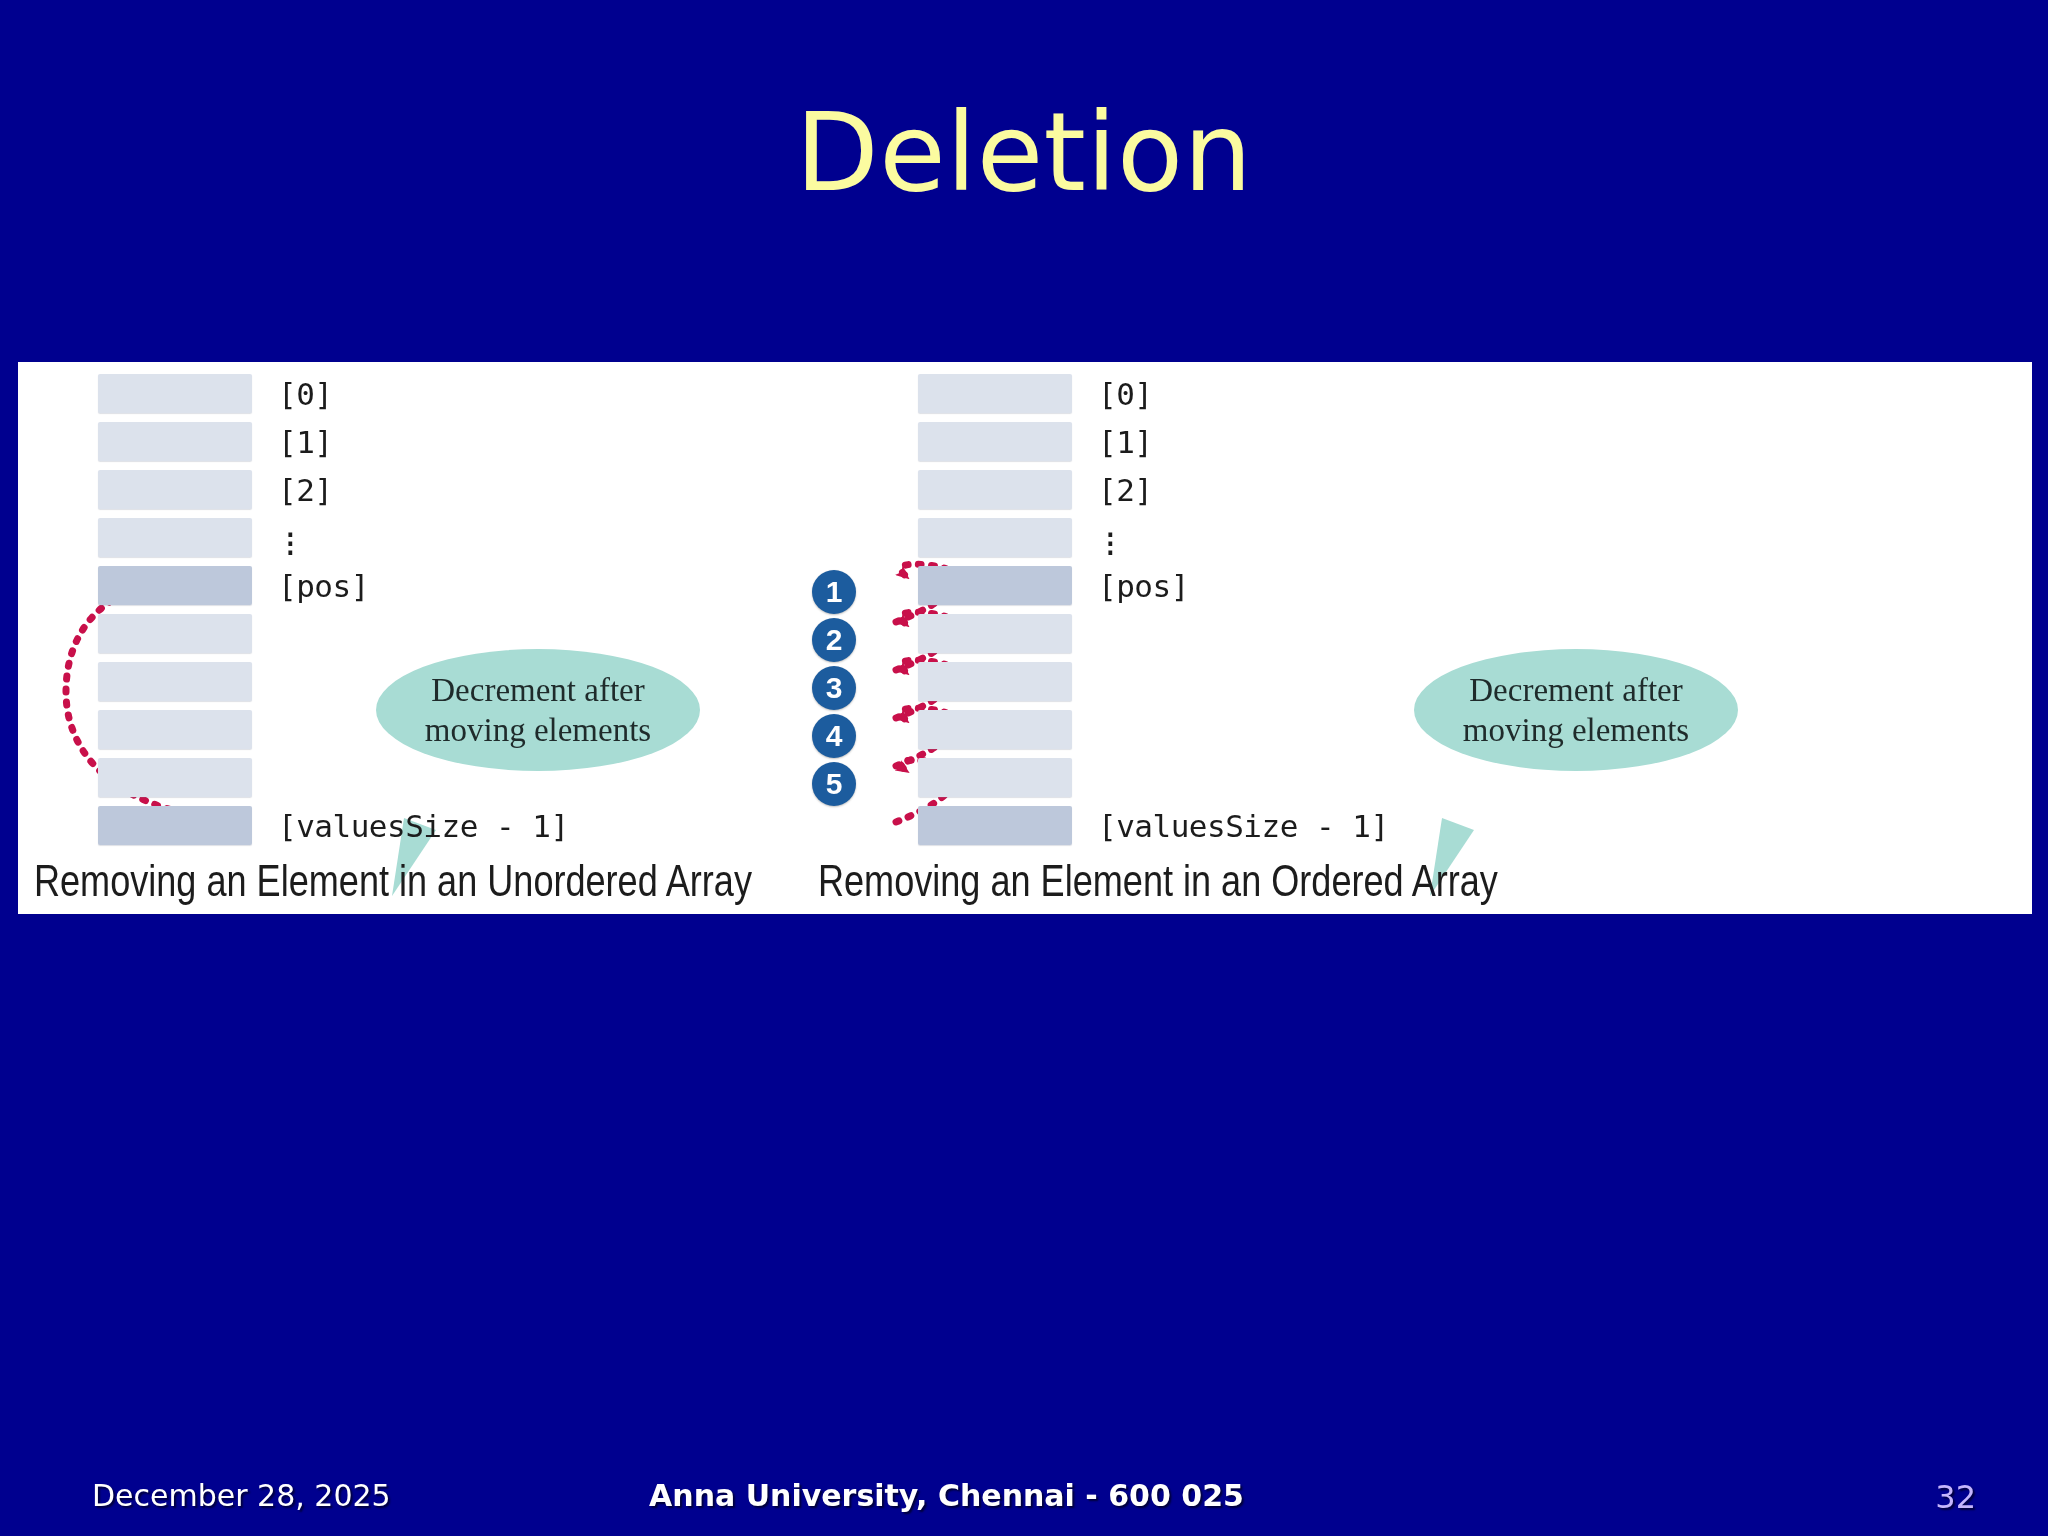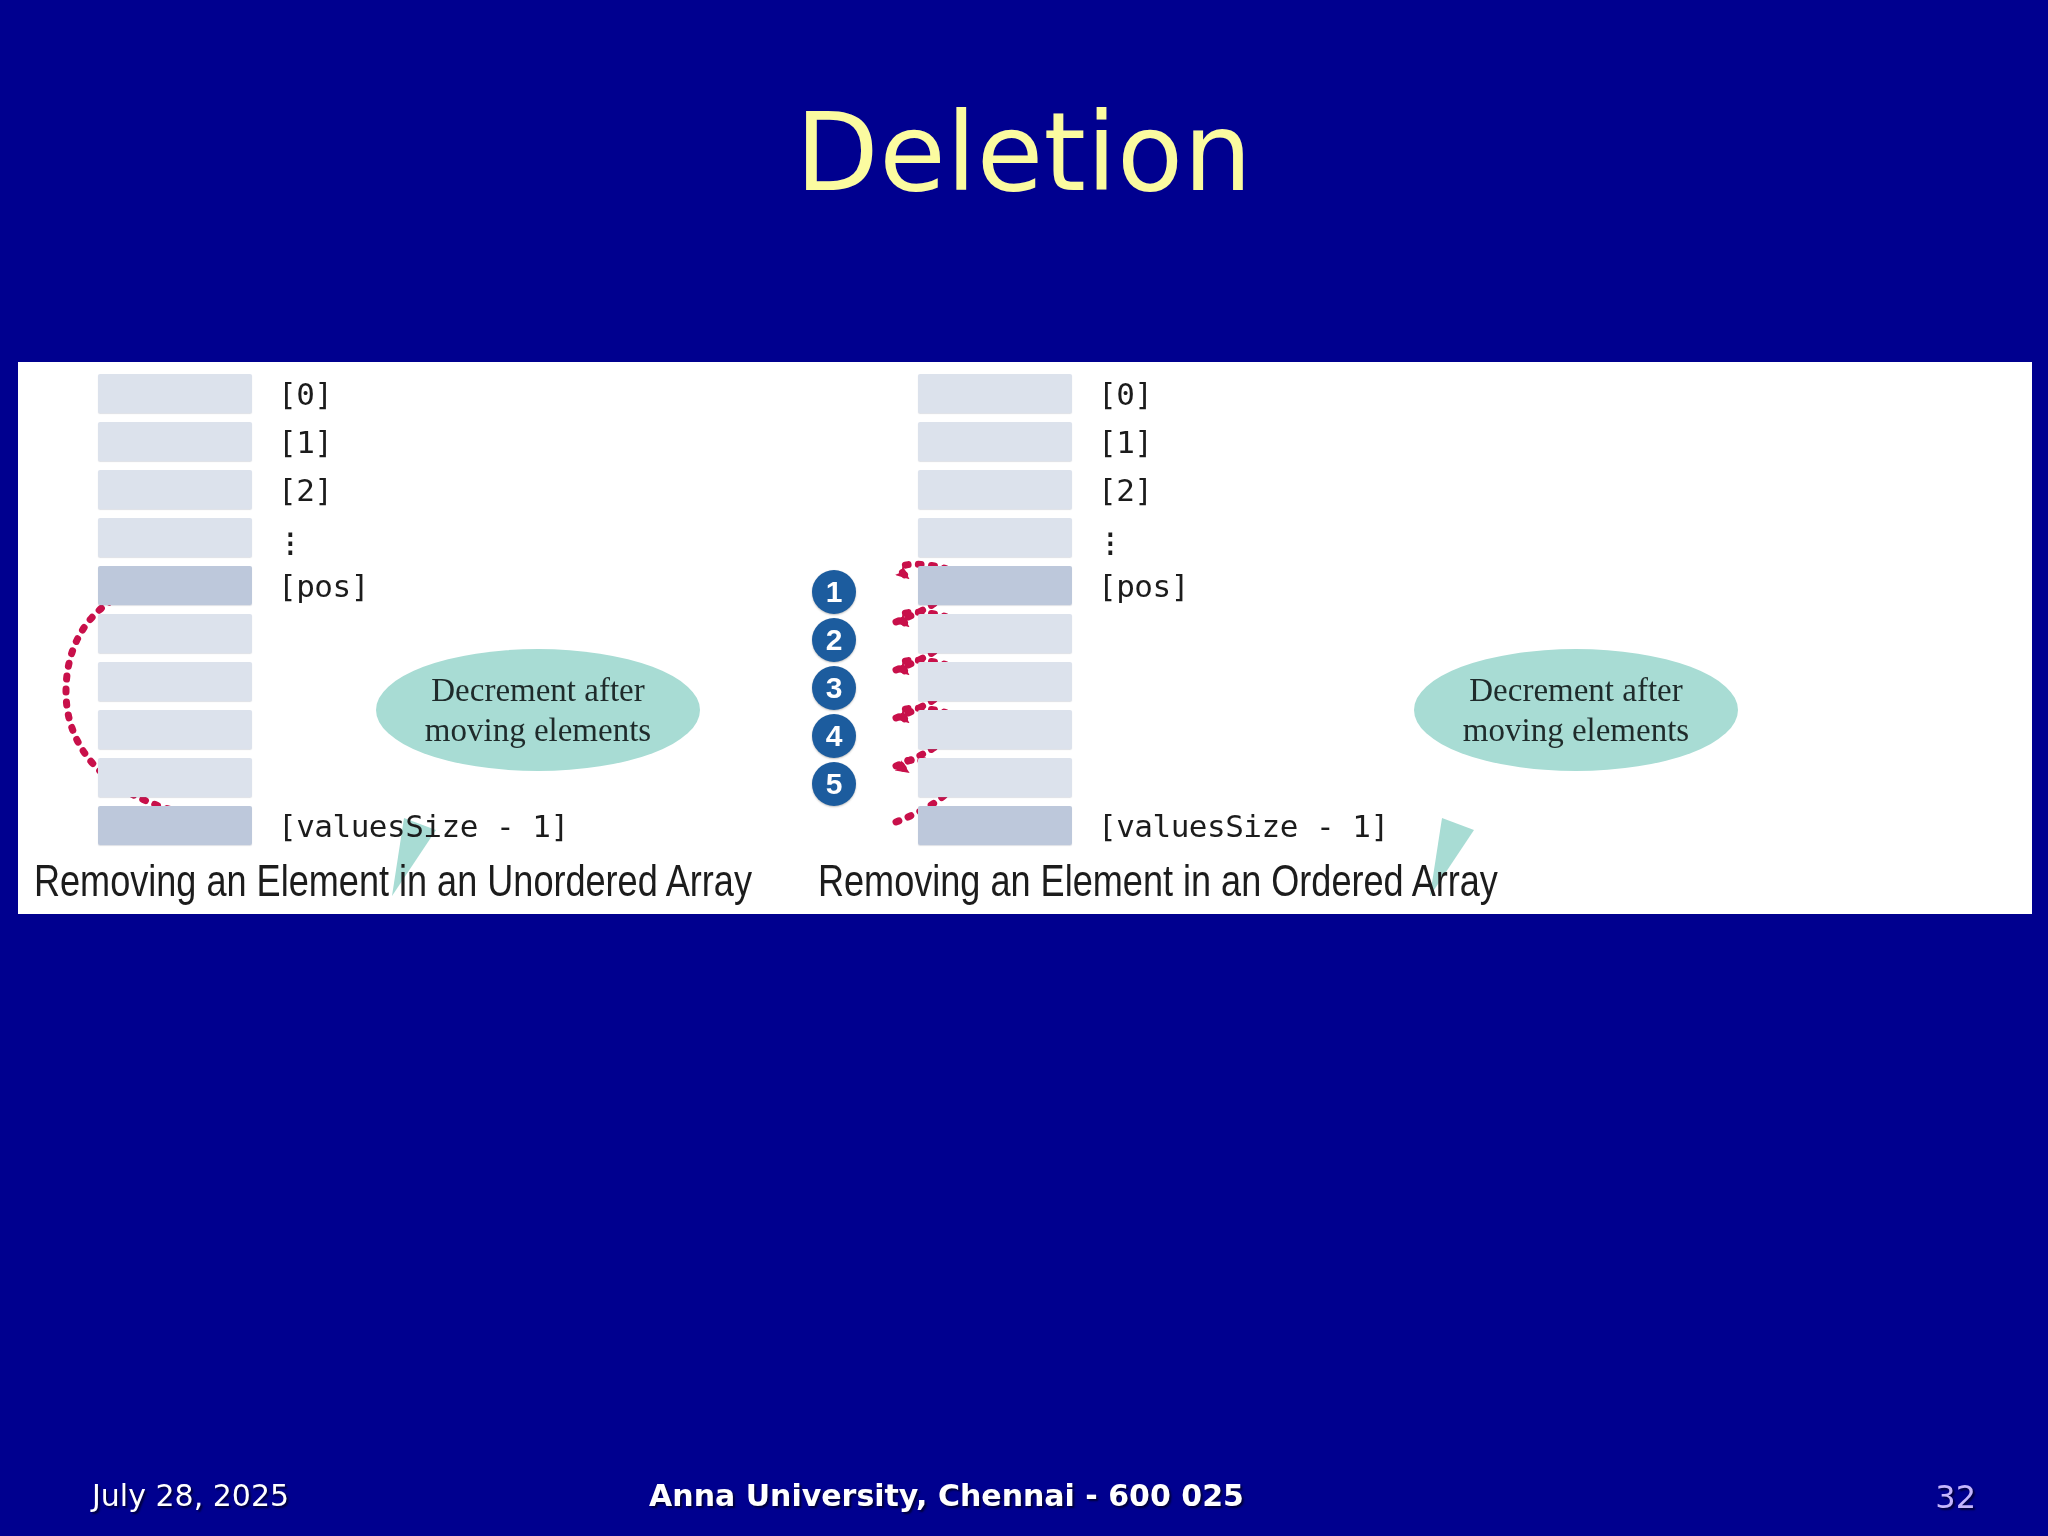--- a/index.html
+++ b/index.html
@@ -256,17 +256,17 @@
 
   <div class="bubble" style="left:1396px; top:287px;">
     <span class="bline">Decrement after</span>
     <span class="bline">moving elements</span>
   </div>
 
   <div class="fig-caption" style="left:800px; top:494px;">Removing an Element in an Ordered Array</div>
 
 </div>
 
-<div class="footer-date">July 28, 2025</div>
+<div class="footer-date">December 28, 2025</div>
 
 <div class="footer-center">Anna University, Chennai - 600 025</div>
 
 <div class="footer-page">32</div>
 
 </body></html>

